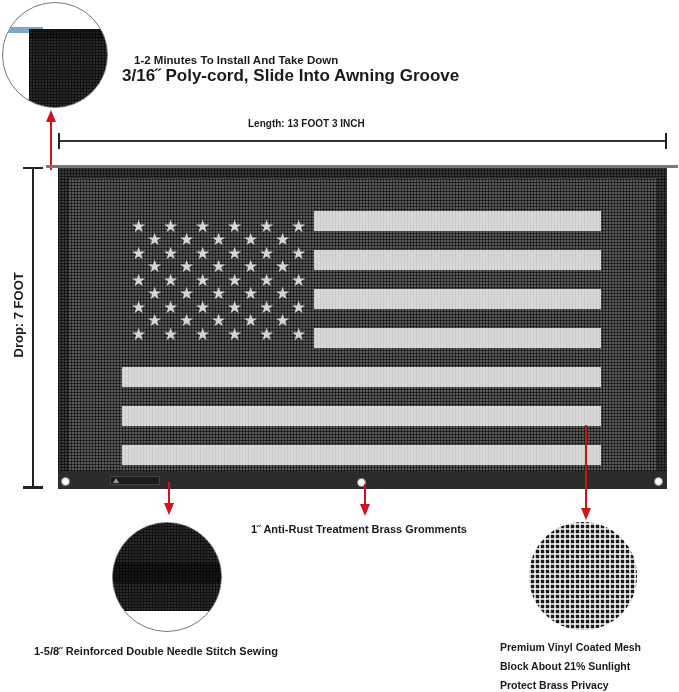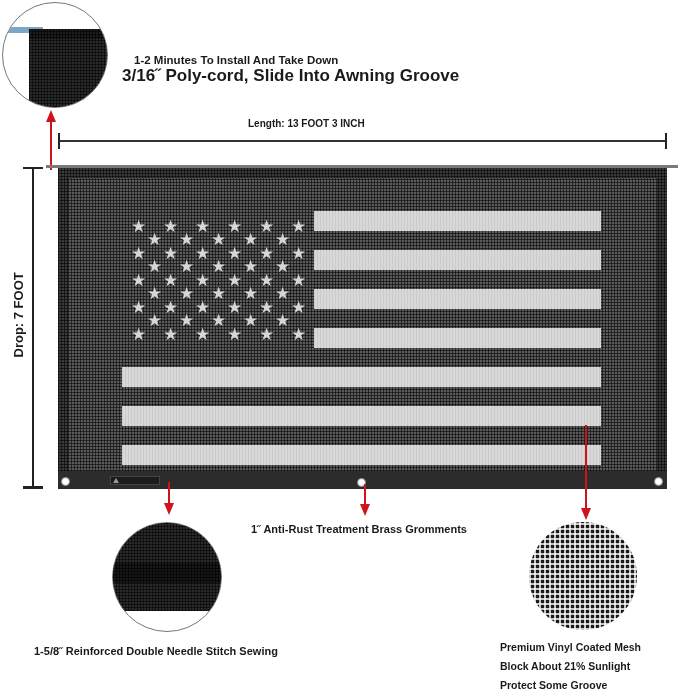--- a/index.html
+++ b/index.html
@@ -160,13 +160,13 @@
 <div class="abs label" style="left:34px; top:645px; font-size:11px;">1-5/8˝ Reinforced Double Needle Stitch Sewing</div>
 
 <div class="circle" style="left:529px; top:522px; width:108px; height:108px; border:none; background-color:#1a1a1a;
             background-image:
               repeating-linear-gradient(0deg, rgba(255,255,255,0.75) 0 2px, transparent 2px 5px),
               repeating-linear-gradient(90deg, rgba(255,255,255,0.75) 0 2px, transparent 2px 5px);">
 </div>
 
 <div class="abs label" style="left:500px; top:641px; font-size:10.5px;">Premium Vinyl Coated Mesh</div>
 <div class="abs label" style="left:500px; top:660px; font-size:10.5px;">Block About 21% Sunlight</div>
-<div class="abs label" style="left:500px; top:679px; font-size:10.5px;">Protect Some Groove</div>
+<div class="abs label" style="left:500px; top:679px; font-size:10.5px;">Protect Brass Privacy</div>
 
 </body></html>

